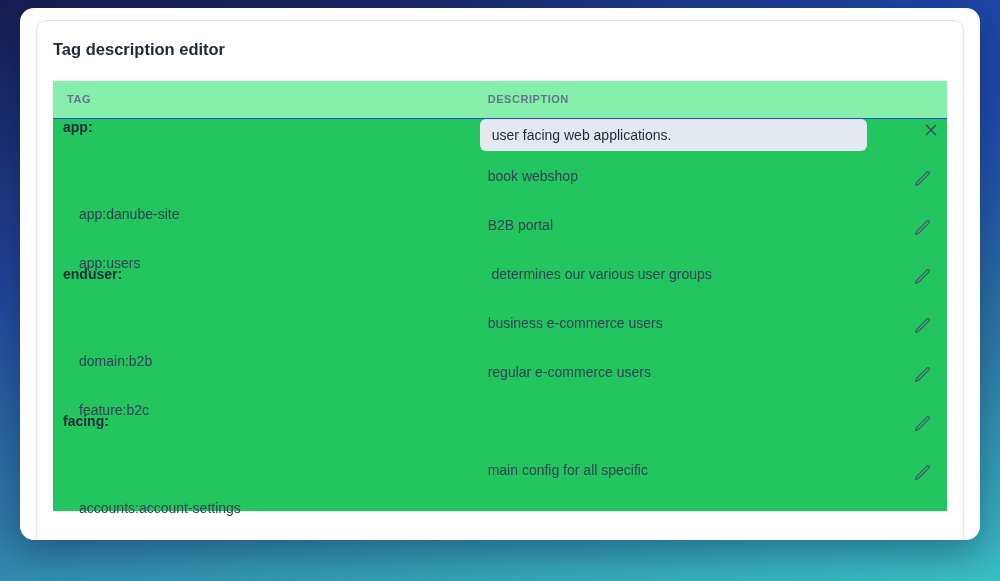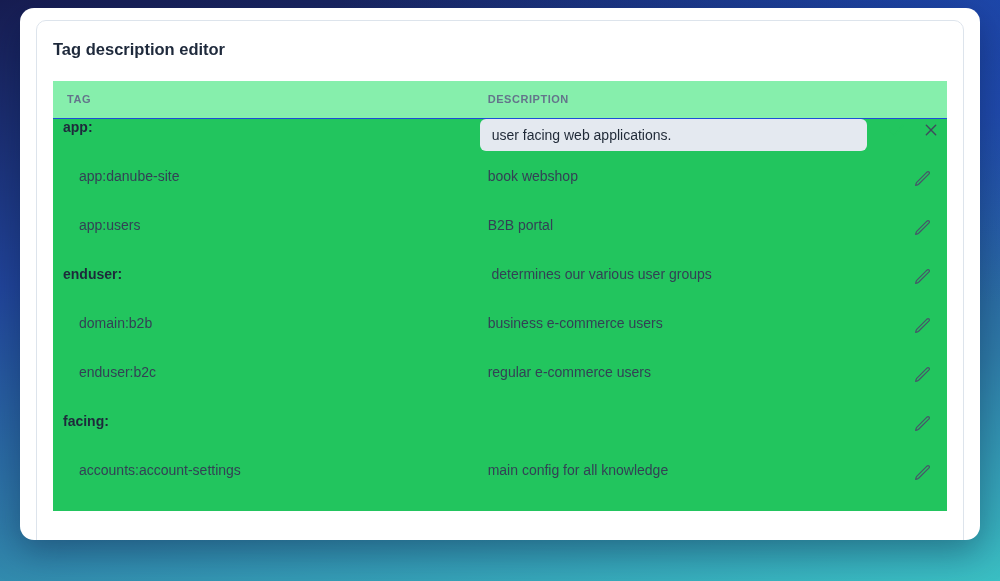--- a/index.html
+++ b/index.html
@@ -80,21 +80,21 @@
   .row {
     display: flex;
     align-items: flex-start;
     height: 48px;
     border-bottom: 1px solid #22c55e;
     font-size: 14px;
     color: #334155;
     background: #22c55e;
   }
   .row-parent .tag { font-weight: 700; color: #1e293b; }
-  .row-child .col-tag { padding-left: 26px; }
+  .row-child .col-tag { padding-left: 26px; margin-top: 38px; }
   .desc { white-space: pre-wrap; margin-left: 8px; }
   .desc-input {
     box-sizing: border-box;
     width: calc(100% - 6px);
     height: 16px;
     background: #e4e9f0;
     border: none;
     border-radius: 6px;
     padding: 16px 12px;
     font-family: "Liberation Sans", "DejaVu Sans", sans-serif;
@@ -212,21 +212,21 @@
       <button class="icon-btn" type="button">
         <svg class="pencil" width="17" height="17" viewBox="0 0 24 24" fill="none" stroke-width="1.7" stroke-linecap="round" stroke-linejoin="round">
           <path d="M16.862 4.487l1.687-1.688a1.875 1.875 0 112.652 2.652L6.832 19.82a4.5 4.5 0 01-1.897 1.13l-2.685.8.8-2.685a4.5 4.5 0 011.13-1.897L16.862 4.487z"></path>
         </svg>
       </button>
     </div>
   </div>
 
   <div class="row row-child">
     <div class="cell col-tag">
-      <span class="tag">enduser:b2c</span>
+      <span class="tag">feature:b2c</span>
     </div>
     <div class="cell col-desc">
       <span class="desc">regular e-commerce users</span>
     </div>
     <div class="cell col-actions">
       <button class="icon-btn" type="button">
         <svg class="pencil" width="17" height="17" viewBox="0 0 24 24" fill="none" stroke-width="1.7" stroke-linecap="round" stroke-linejoin="round">
           <path d="M16.862 4.487l1.687-1.688a1.875 1.875 0 112.652 2.652L6.832 19.82a4.5 4.5 0 01-1.897 1.13l-2.685.8.8-2.685a4.5 4.5 0 011.13-1.897L16.862 4.487z"></path>
         </svg>
       </button>
@@ -247,21 +247,21 @@
         </svg>
       </button>
     </div>
   </div>
 
   <div class="row row-child">
     <div class="cell col-tag">
       <span class="tag">accounts:account-settings</span>
     </div>
     <div class="cell col-desc">
-      <span class="desc">main config for all knowledge</span>
+      <span class="desc">main config for all specific</span>
     </div>
     <div class="cell col-actions">
       <button class="icon-btn" type="button">
         <svg class="pencil" width="17" height="17" viewBox="0 0 24 24" fill="none" stroke-width="1.7" stroke-linecap="round" stroke-linejoin="round">
           <path d="M16.862 4.487l1.687-1.688a1.875 1.875 0 112.652 2.652L6.832 19.82a4.5 4.5 0 01-1.897 1.13l-2.685.8.8-2.685a4.5 4.5 0 011.13-1.897L16.862 4.487z"></path>
         </svg>
       </button>
     </div>
   </div>
 </div>

